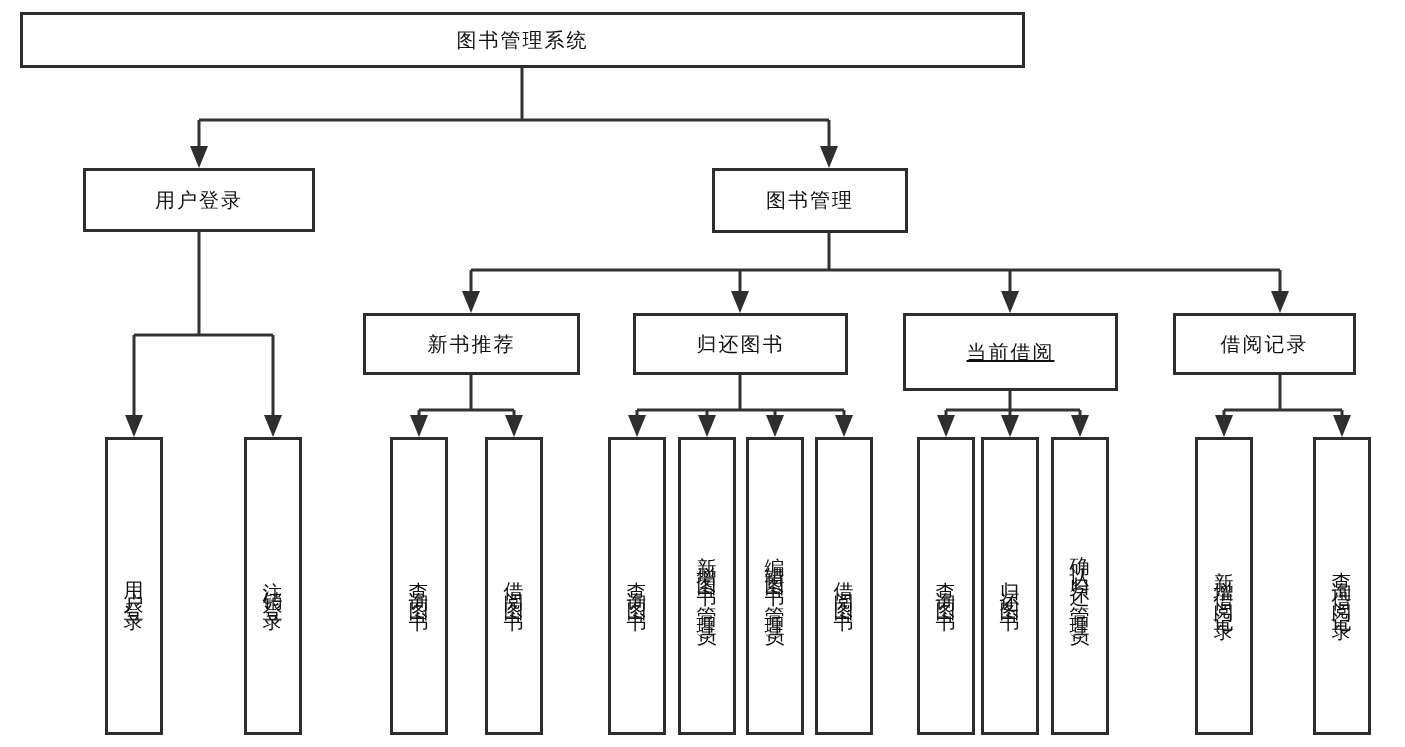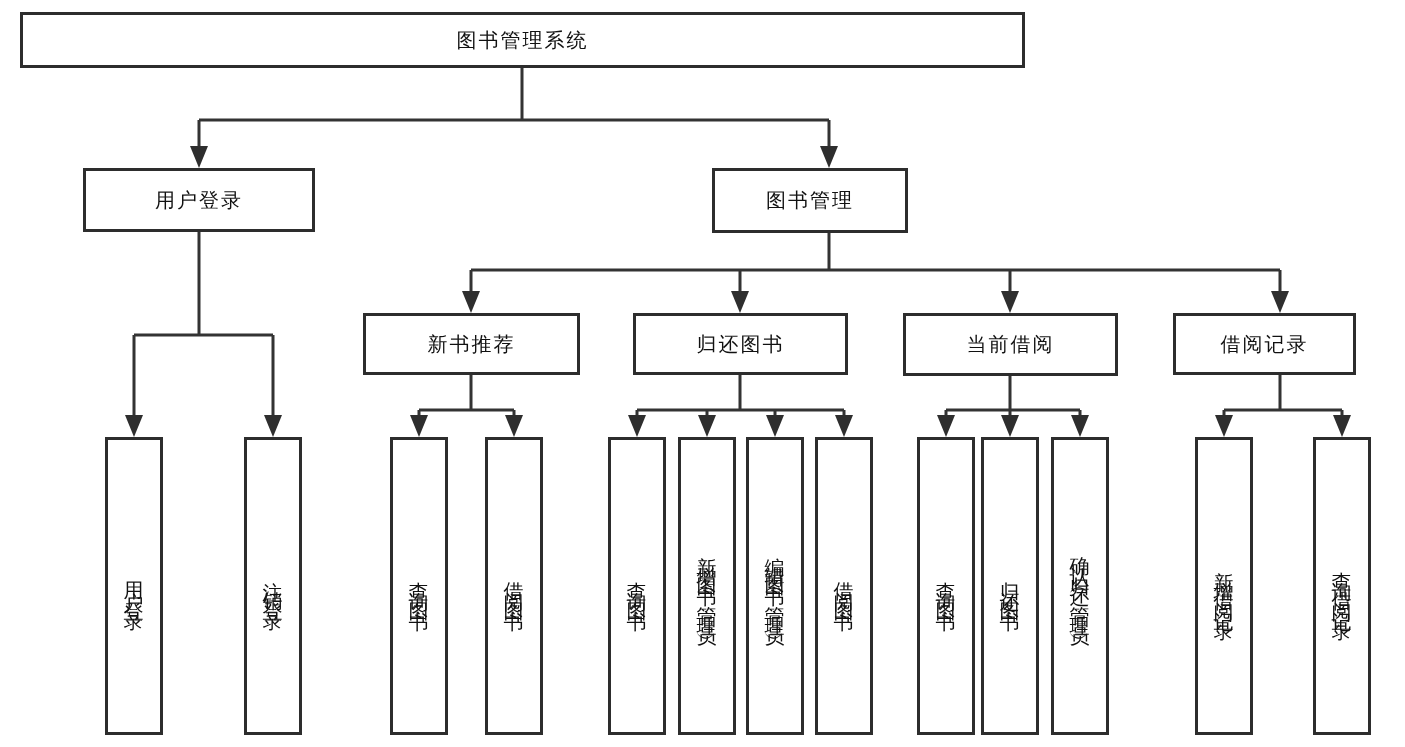--- a/index.html
+++ b/index.html
@@ -108,21 +108,21 @@
   <div class="node hbox" style="left:712px;top:168px;width:196px;height:65px;">
     <span>图书管理</span>
   </div>
 
   <div class="node hbox" style="left:363px;top:313px;width:217px;height:62px;">
     <span>新书推荐</span>
   </div>
   <div class="node hbox" style="left:633px;top:313px;width:215px;height:62px;">
     <span>归还图书</span>
   </div>
-  <div class="node hbox" style="left:903px;top:313px;width:215px;height:63px;">
+  <div class="node hbox" style="left:903px;top:313px;width:215px;height:78px;text-decoration:underline;">
     <span>当前借阅</span>
   </div>
   <div class="node hbox" style="left:1173px;top:313px;width:183px;height:62px;">
     <span>借阅记录</span>
   </div>
 
   <div class="node vbox" style="left:105px;top:437px;width:58px;height:298px;">
     <span>用户登录</span>
   </div>
   <div class="node vbox" style="left:244px;top:437px;width:58px;height:298px;">

